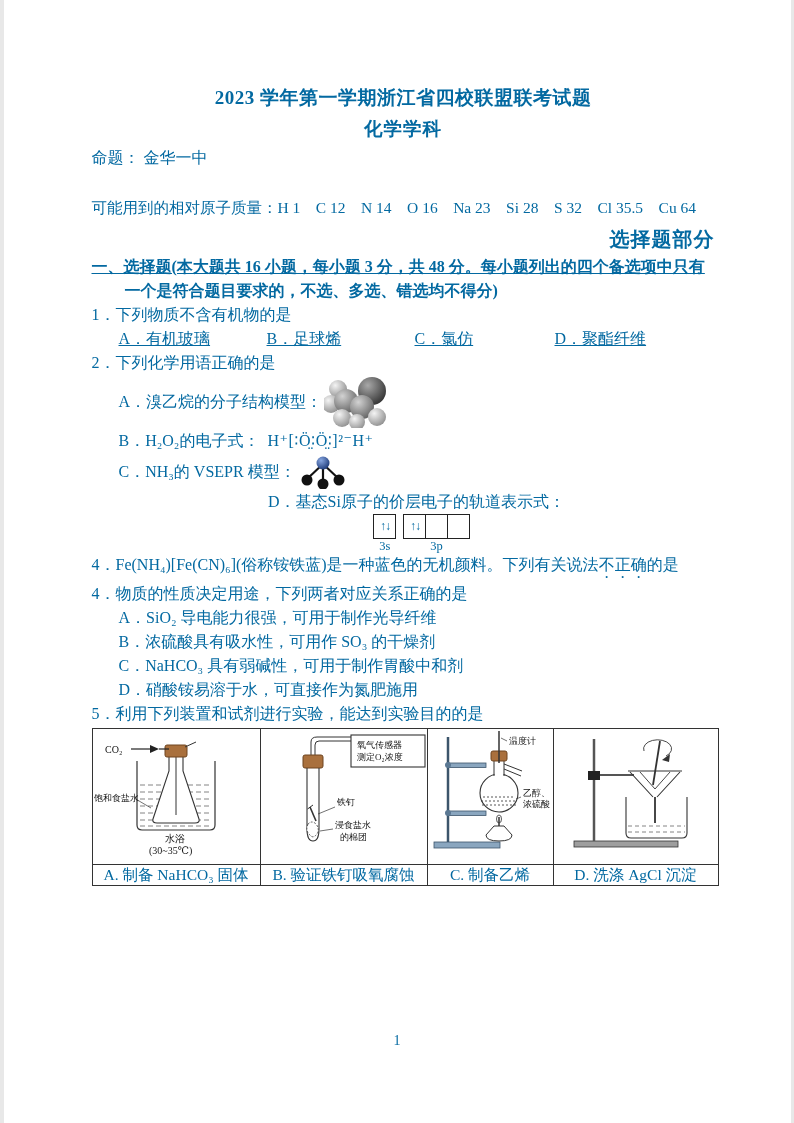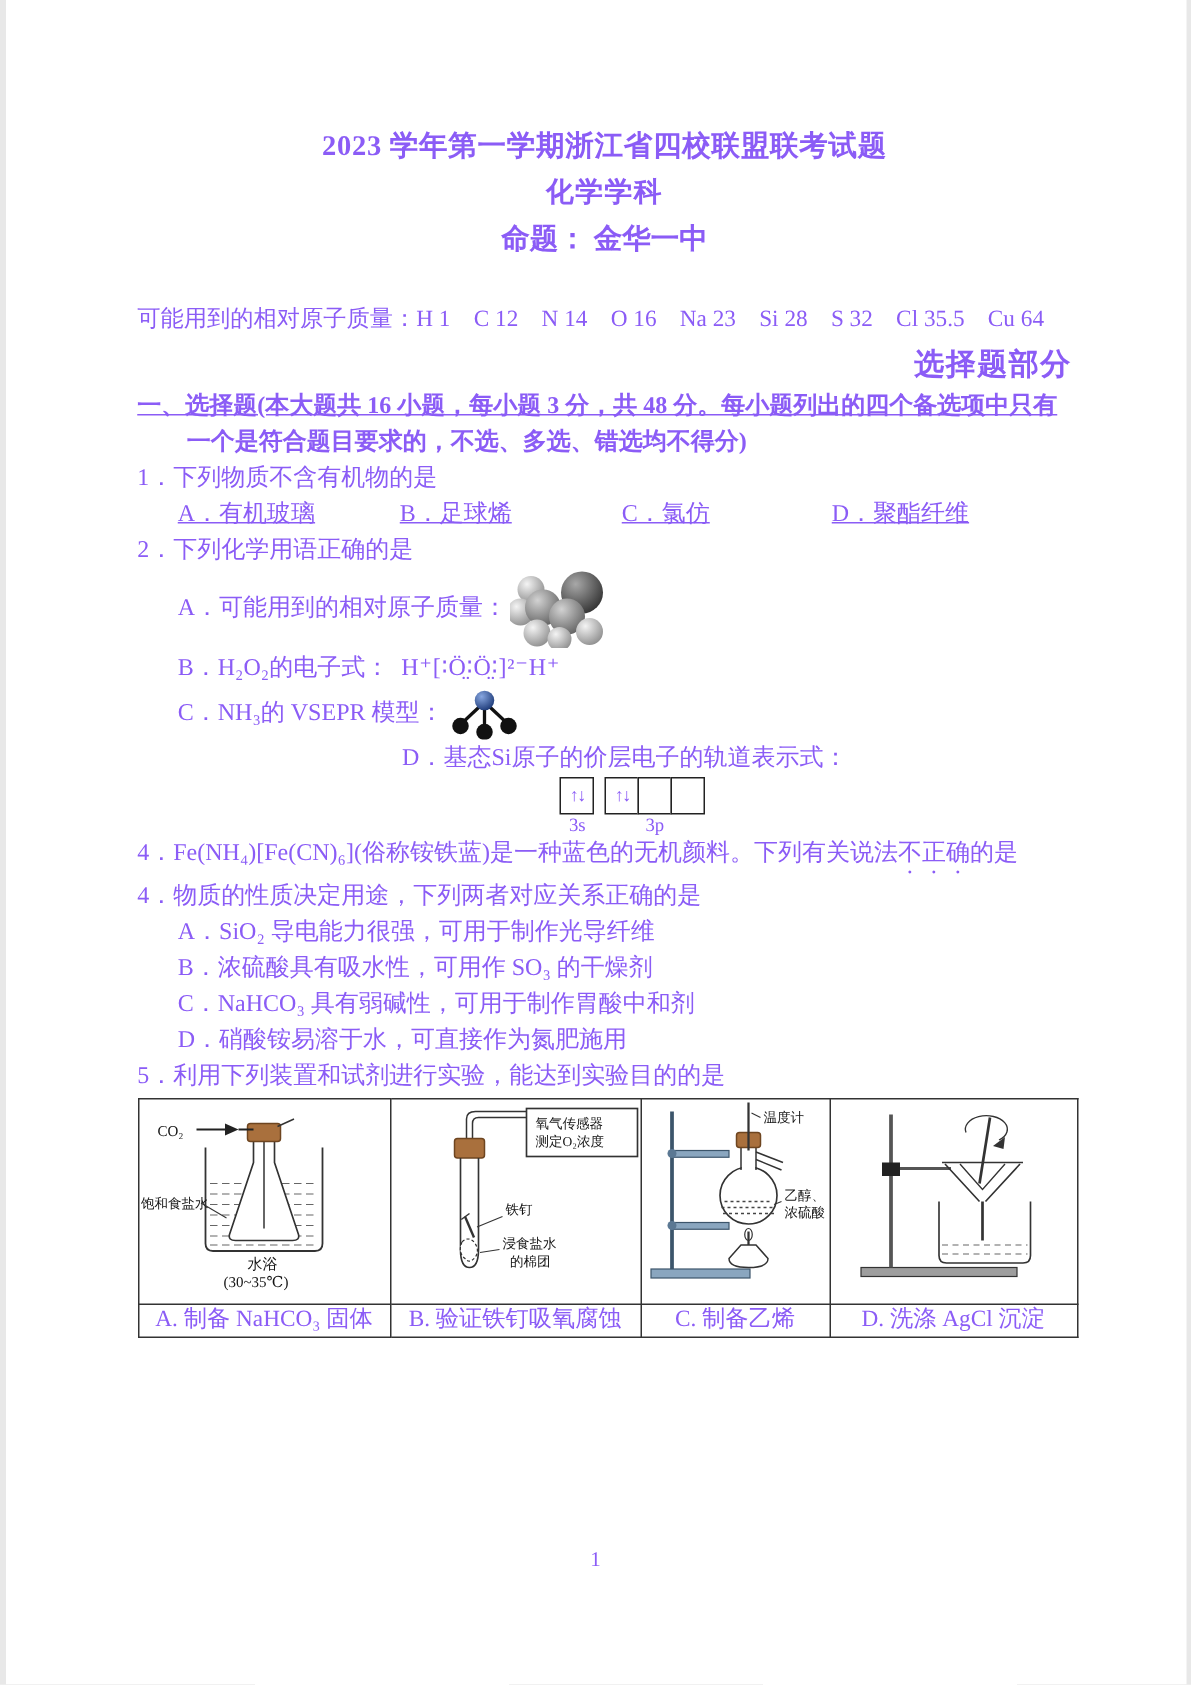--- a/index.html
+++ b/index.html
@@ -1,21 +1,21 @@
 <!DOCTYPE html>
 <html><head>
 <meta charset="utf-8">
 <style>
   html,body{margin:0;padding:0;background:#e8e8e8;}
   .page{position:relative;width:787px;height:1123px;margin:0 auto;background:#ffffff;
-        font-family:"Liberation Serif","DejaVu Serif",serif;color:#8b5cf6;font-size:16px;
+        font-family:"Liberation Serif","DejaVu Serif",serif;color:#0369a1;font-size:16px;
         line-height:1.5;box-sizing:border-box;padding:84px 76px 0 88px;overflow:hidden;}
   h1.title{font-size:19px;font-weight:700;margin:0 0 3px;text-align:center;letter-spacing:.5px;}
   h2.subject{font-size:18.5px;font-weight:700;margin:0 0 3px;text-align:center;letter-spacing:1px;}
-  .setter{font-size:19px;font-weight:700;text-align:center;margin:0 0 26px;}
+  .setter{font-size:16px;font-weight:400;margin:0 0 26px;}
   .notice-head{margin-top:2px;}
   .notice-item{padding-left:52px;text-indent:-25px;}
   .atomic{white-space:nowrap;font-size:15.5px;margin-top:23px;}
   .section-title{text-align:right;font-size:20px;font-weight:700;margin:4px 0 1px;letter-spacing:1px;}
   .instr{font-weight:700;}
   .instr1{white-space:nowrap;text-decoration:underline;}
   .instr2{padding-left:33px;}
   .stem{padding-left:26px;text-indent:-26px;}
   .nowrap{white-space:nowrap;}
   .opts{padding-left:27px;}
@@ -67,21 +67,21 @@
       <span>B．足球烯</span>
       <span>C．氯仿</span>
       <span>D．聚酯纤维</span>
     </div>
   </div>
 
   <div class="q">
     <div class="stem">2．下列化学用语正确的是</div>
 
     <div class="optline" style="min-height:54px;">
-      <span>A．可能用到的相对原子质量：</span>
+      <span>A．溴乙烷的分子结构模型：</span>
       <svg width="64" height="52" viewBox="0 0 64 52" style="margin-left:2px;">
         <defs>
           <radialGradient id="gh" cx="35%" cy="30%" r="75%">
             <stop offset="0%" stop-color="#f4f4f4"></stop>
               <stop offset="100%" stop-color="#8f8f8f"></stop>
           </radialGradient>
           <radialGradient id="gc" cx="35%" cy="30%" r="75%">
             <stop offset="0%" stop-color="#d2d2d2"></stop>
               <stop offset="100%" stop-color="#636363"></stop>
           </radialGradient>

